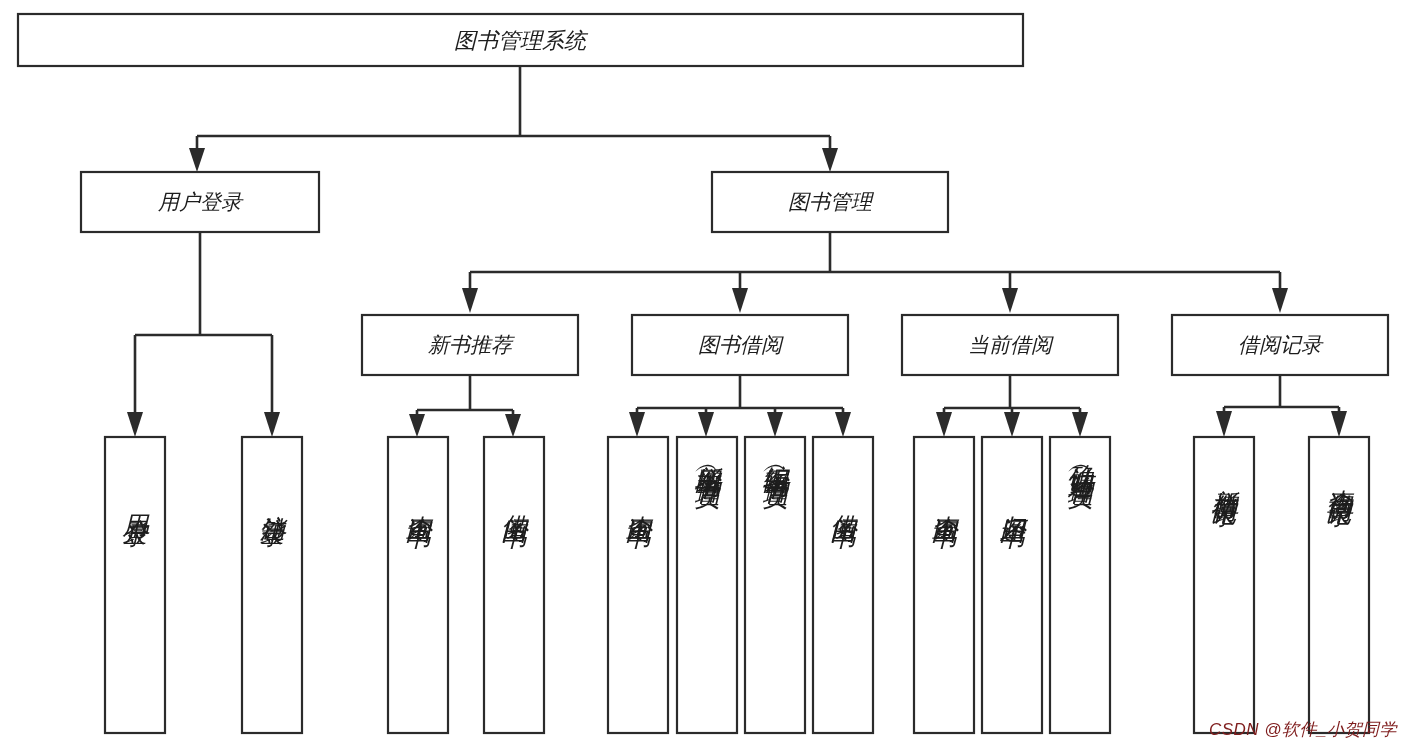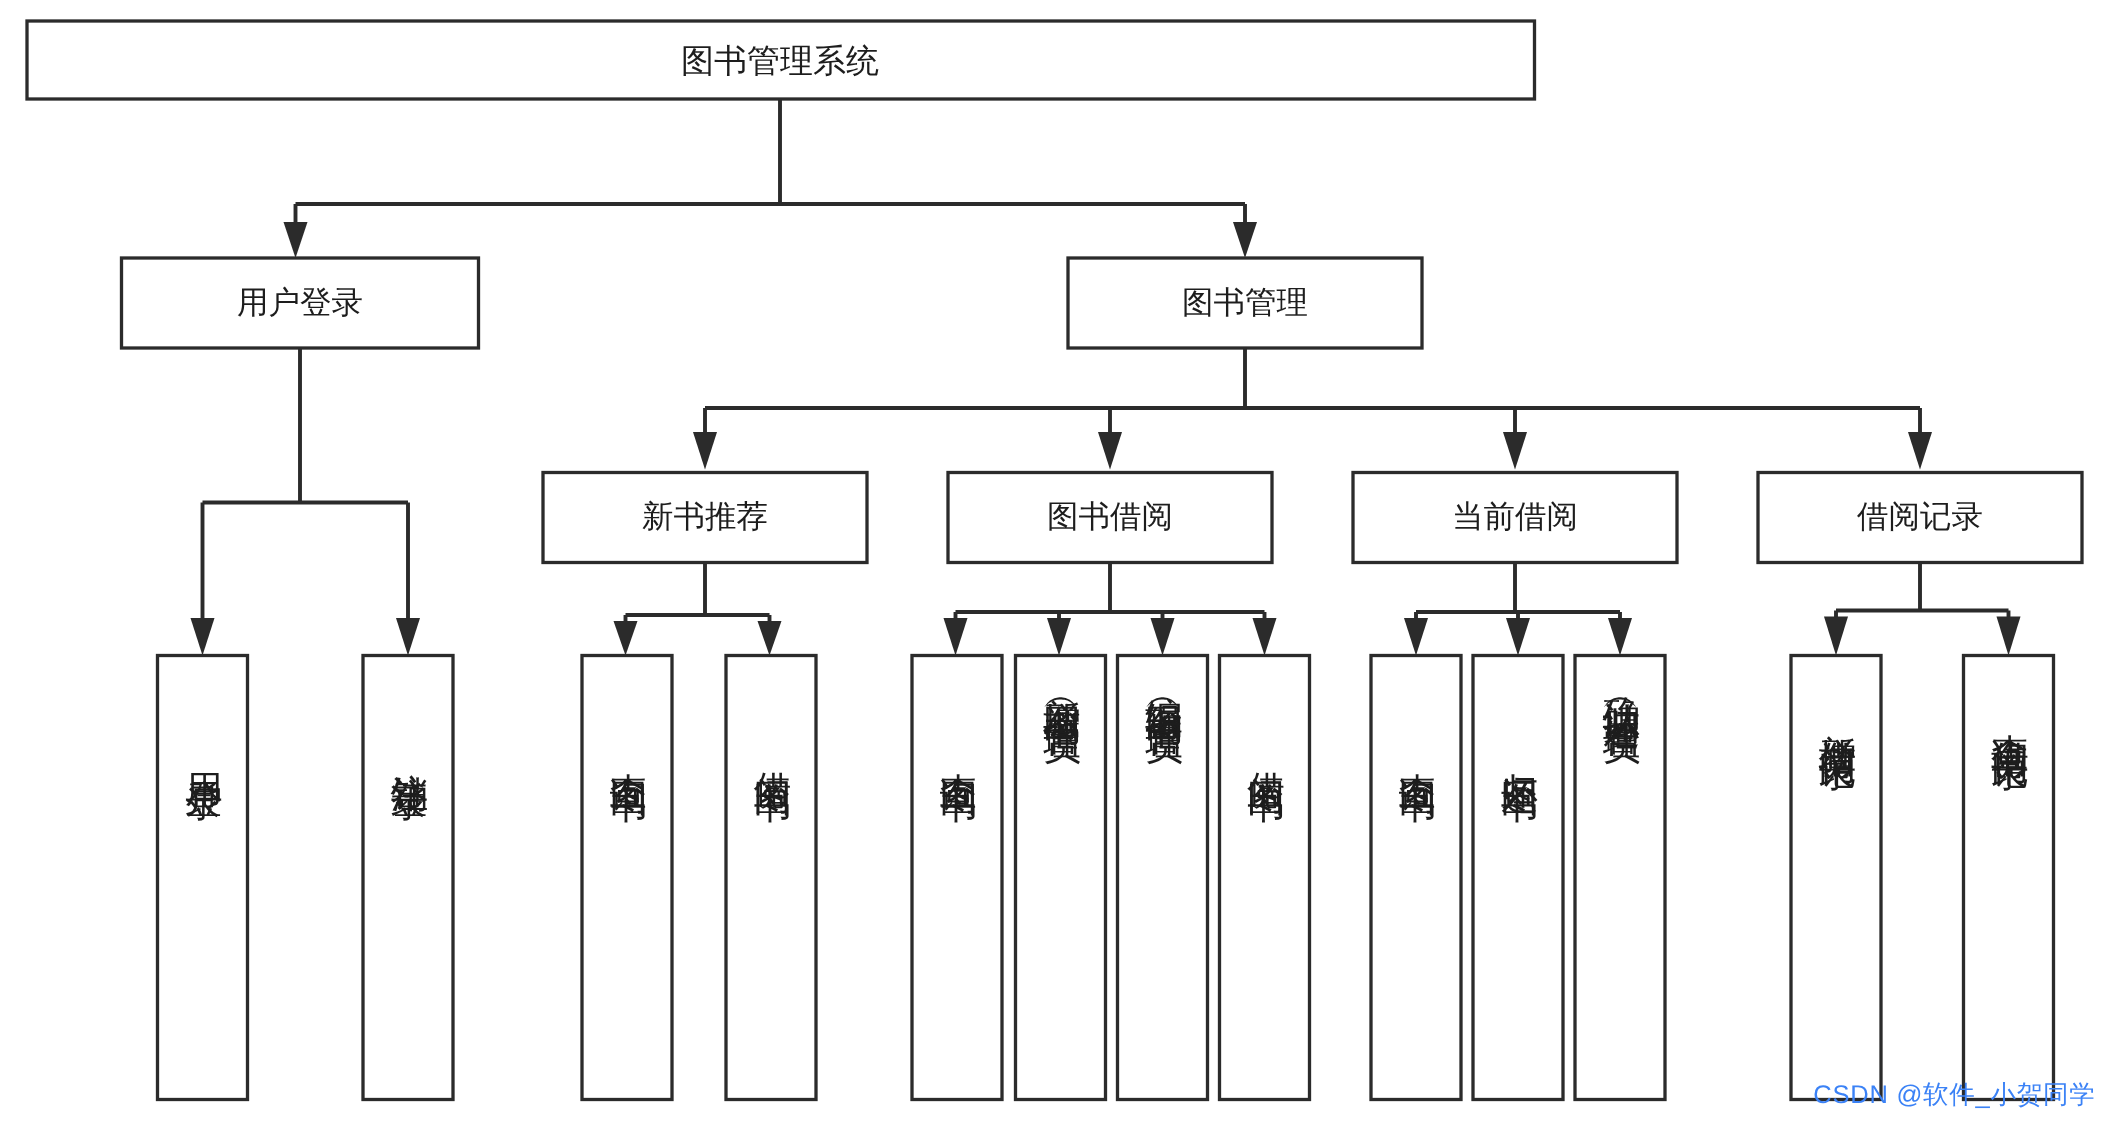--- a/index.html
+++ b/index.html
@@ -11,20 +11,21 @@
     width: 1405px;
     height: 747px;
     font-family: "Liberation Sans", "DejaVu Sans", sans-serif;
     overflow: hidden;
   }
   #diagram-root {
     position: relative;
     width: 1405px;
     height: 747px;
     background: #ffffff;
+    font-style: italic;
   }
   svg.diagram-canvas {
     position: absolute;
     left: 0;
     top: 0;
     width: 1405px;
     height: 747px;
   }
   .node-box {
     fill: #ffffff;
@@ -71,21 +72,21 @@
     letter-spacing: 3px;
     color: #1d1d1d;
     white-space: nowrap;
   }
   .watermark {
     position: absolute;
     right: 8px;
     bottom: 6px;
     font-family: "Liberation Sans", "DejaVu Sans", sans-serif;
     font-size: 17px;
-    color: #3b82f6;
+    color: #7f1d1d;
     letter-spacing: 0.5px;
     white-space: nowrap;
     text-align: right;
   }
 </style>
 </head>
 <body>
 
 <div id="diagram-root">
 

